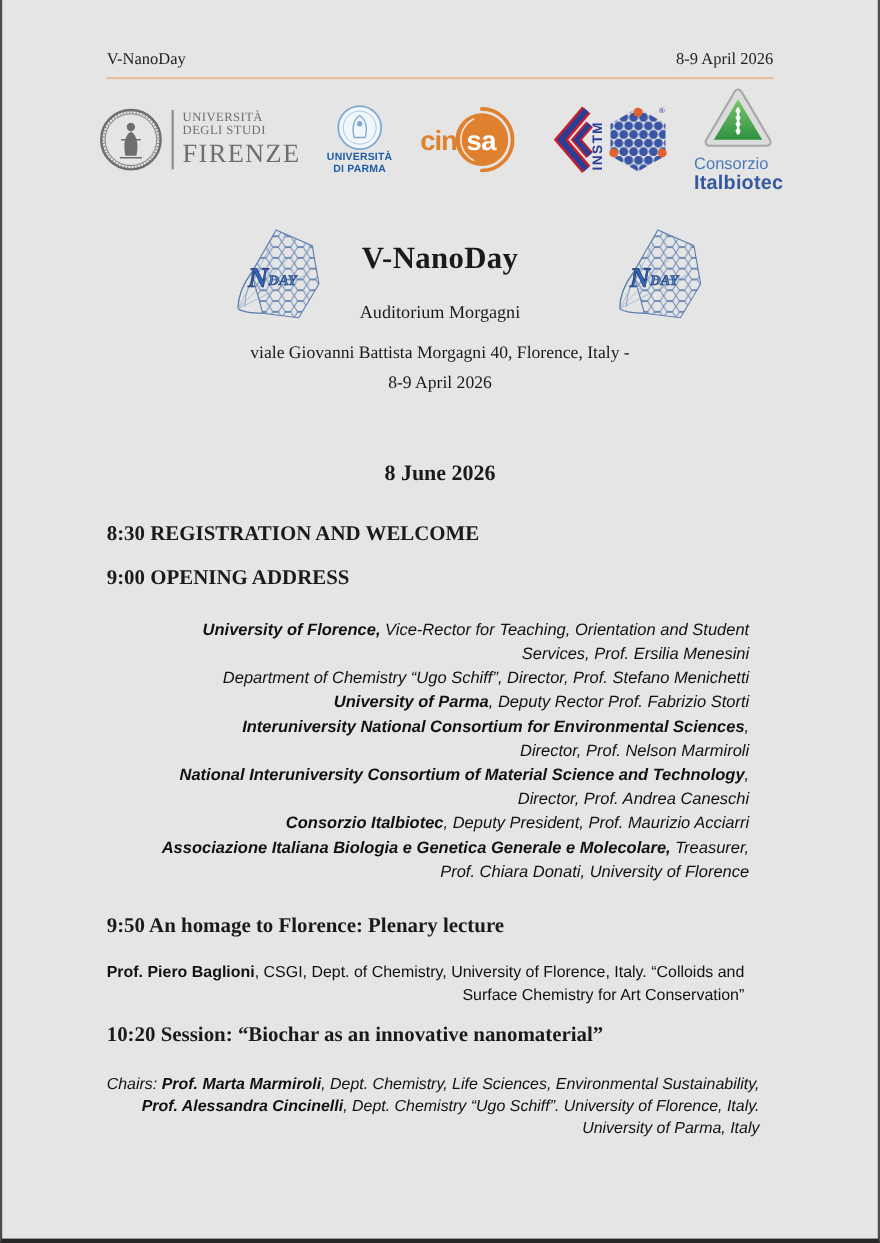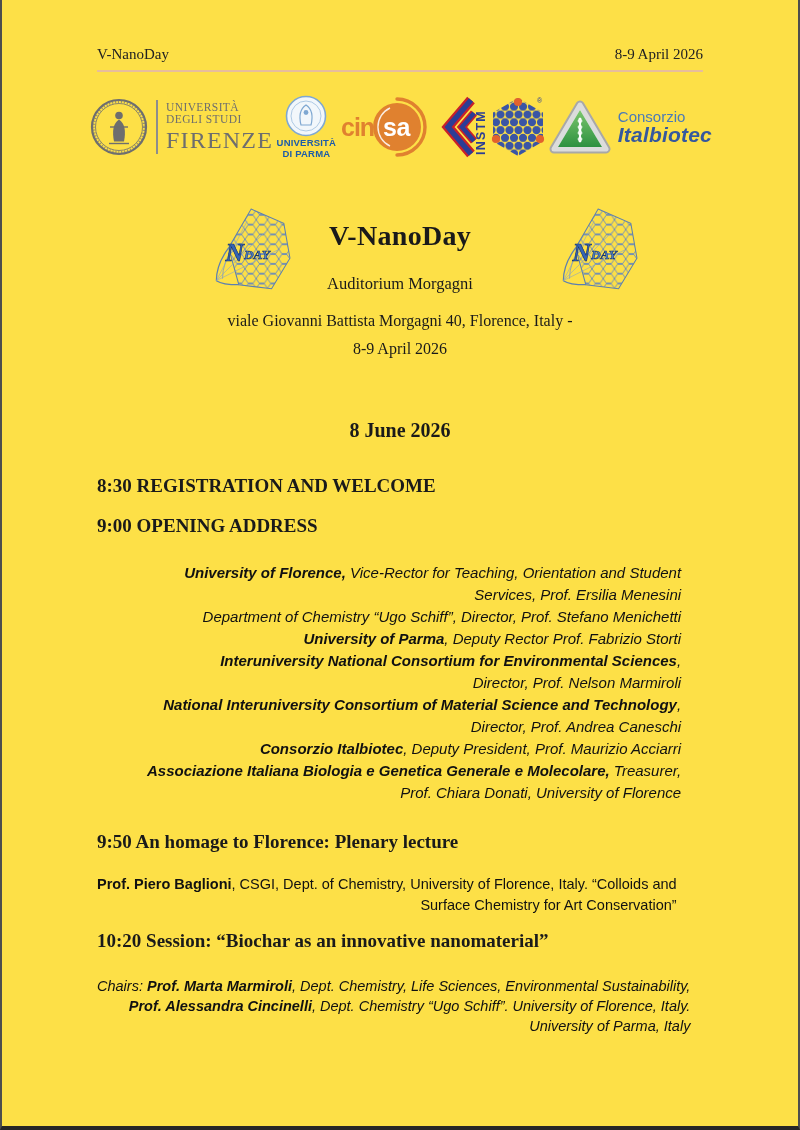--- a/index.html
+++ b/index.html
@@ -1,37 +1,37 @@
 <!DOCTYPE html>
 <html><head>
 <meta charset="utf-8">
 <style>
   html,body{margin:0;padding:0;background:#fff;}
   .page{
-    position:relative;width:800px;height:1130px;background:#fde047;
+    position:relative;width:800px;height:1130px;background:#e5e5e5;
     border-left:2px solid #4d4d4d;border-right:2px solid #4d4d4d;border-bottom:4px solid #262626;
     box-sizing:border-box;overflow:hidden;
     font-family:"Liberation Serif",serif;color:#1a1a1a;
   }
   
   .hdr{position:absolute;left:95px;right:95px;top:46px;display:flex;justify-content:space-between;font-size:15px;color:#222;}
   .rule{position:absolute;left:95px;right:95px;top:70px;height:2px;background:#e7bd9c;}
   
   .logo-row{position:absolute;left:88px;top:92px;width:622px;height:70px;display:flex;align-items:center;justify-content:space-between;}
   .unifi{display:flex;align-items:center;gap:8px;}
   .unifi-div{width:2px;height:54px;background:#8d8d8d;}
   .unifi-txt{color:#6e6e6e;line-height:1.1;}
   .unifi-l12{font-size:11.5px;letter-spacing:.4px;}
   .unifi-l3{font-size:24px;letter-spacing:1.2px;margin-top:1px;}
   .parma{display:flex;flex-direction:column;align-items:center;gap:1px;}
   .parma-txt{color:#1d5ca9;font-family:"Liberation Sans",sans-serif;font-weight:bold;font-size:9.5px;text-align:center;line-height:1.15;letter-spacing:.2px;}
-  .italbiotec{display:flex;align-items:center;gap:7px;}
+  .italbiotec{display:flex;align-items:center;gap:7px;flex-direction:column;}
   .ital-txt{font-family:"Liberation Sans",sans-serif;line-height:1.02;}
   .ital-l1{font-size:15px;color:#4a7ab8;}
-  .ital-l2{font-size:21px;font-weight:bold;color:#35589e;letter-spacing:.2px;font-style:italic;}
+  .ital-l2{font-size:18px;font-weight:bold;color:#35589e;letter-spacing:.2px;}
   
   .nd-logo{position:absolute;top:205px;}
   .nd-left{left:198px;}
   .nd-right{left:545px;}
   .title{position:absolute;top:220px;left:0;width:100%;text-align:center;font-size:28px;font-weight:bold;letter-spacing:.3px;}
   .venue{position:absolute;top:274px;left:0;width:100%;text-align:center;font-size:16.5px;}
   .addr1{position:absolute;top:312px;left:0;width:100%;text-align:center;font-size:16px;}
   .addr2{position:absolute;top:340px;left:0;width:100%;text-align:center;font-size:16px;}
   .day{position:absolute;top:419px;left:0;width:100%;text-align:center;font-size:20px;font-weight:bold;}
   

